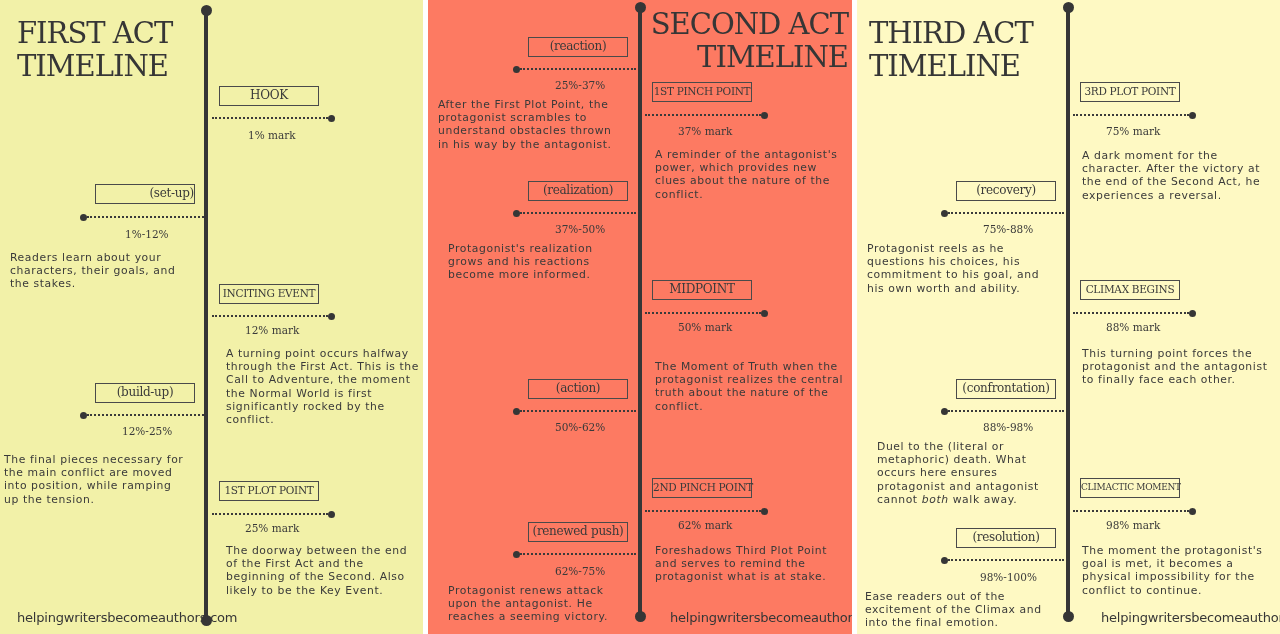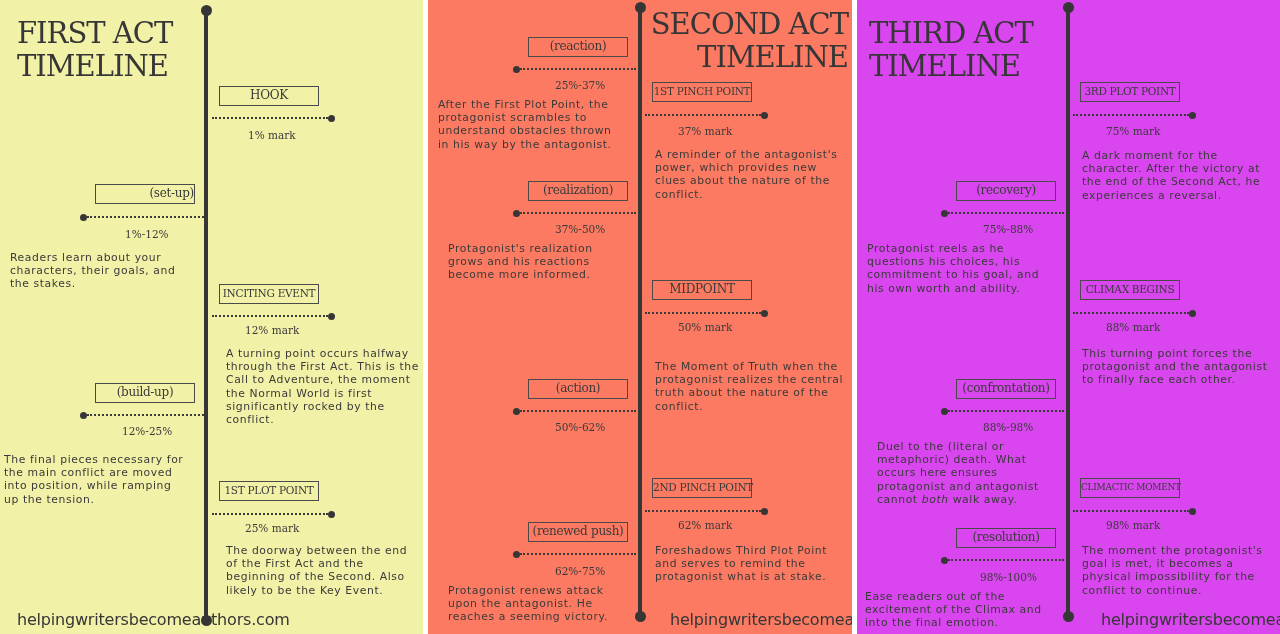--- a/index.html
+++ b/index.html
@@ -1,34 +1,34 @@
 <!DOCTYPE html>
 <html><head>
 <meta charset="utf-8">
 <style>
   html, body { margin:0; padding:0; }
   body { width:1280px; height:634px; position:relative; overflow:hidden; background:#ffffff; font-family:"DejaVu Sans", sans-serif; color:#3a3a3a; }
   .panel { position:absolute; top:0; height:634px; overflow:hidden; }
   .p1 { left:0; width:423px; background:#f2f1a8; }
   .p2 { left:428px; width:424px; background:#fd7a62; }
-  .p3 { left:857px; width:423px; background:#d946ef; }
+  .p3 { left:857px; width:423px; background:#fef9c3; }
   .title { position:absolute; font-family:"DejaVu Serif", serif; font-size:29px; line-height:33px; letter-spacing:-1px; color:#363636; margin:0; font-weight:normal; }
   .title span { display:block; }
   .vline { position:absolute; width:4px; background:#363636; }
   .vdot { position:absolute; width:11px; height:11px; border-radius:50%; background:#363636; }
   .box { position:absolute; height:20px; border:1.5px solid #4a4a4a; box-sizing:border-box; font-family:"DejaVu Serif", serif; font-size:12px; line-height:17px; text-align:center; color:#3a3a3a; white-space:nowrap; letter-spacing:-0.3px; }
   .box.small { font-size:10.5px; }
   .box.xsmall { font-size:9px; }
   .dots { position:absolute; height:0; border-top:2.5px dotted #3a3a3a; }
   .enddot { position:absolute; width:7px; height:7px; border-radius:50%; background:#363636; }
   .mark { position:absolute; font-family:"DejaVu Serif", serif; font-size:10.5px; color:#3a3a3a; white-space:nowrap; }
   .desc { position:absolute; font-size:10.8px; line-height:13.2px; letter-spacing:0.6px; color:#3a3a3a; }
   .desc.left { text-align:left; }
   .desc.right { text-align:left; }
-  .footer { position:absolute; font-size:16px; color:#363636; white-space:nowrap; letter-spacing:-0.2px; }
+  .footer { position:absolute; font-size:13px; color:#363636; white-space:nowrap; letter-spacing:-0.2px; }
   em { font-style:italic; }
 </style>
 </head>
 <body>
 
 <div class="panel p1">
   <h1 class="title" style="left:17px; top:17px;">
     <span>FIRST ACT</span>
     <span>TIMELINE</span>
   </h1>

